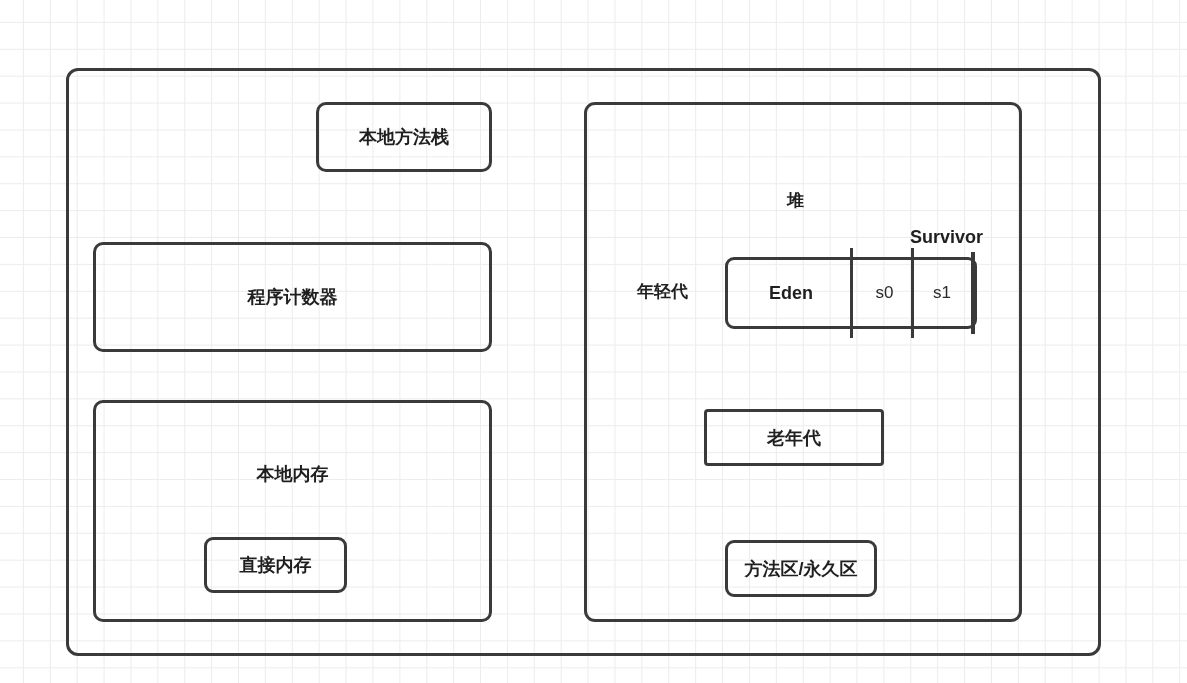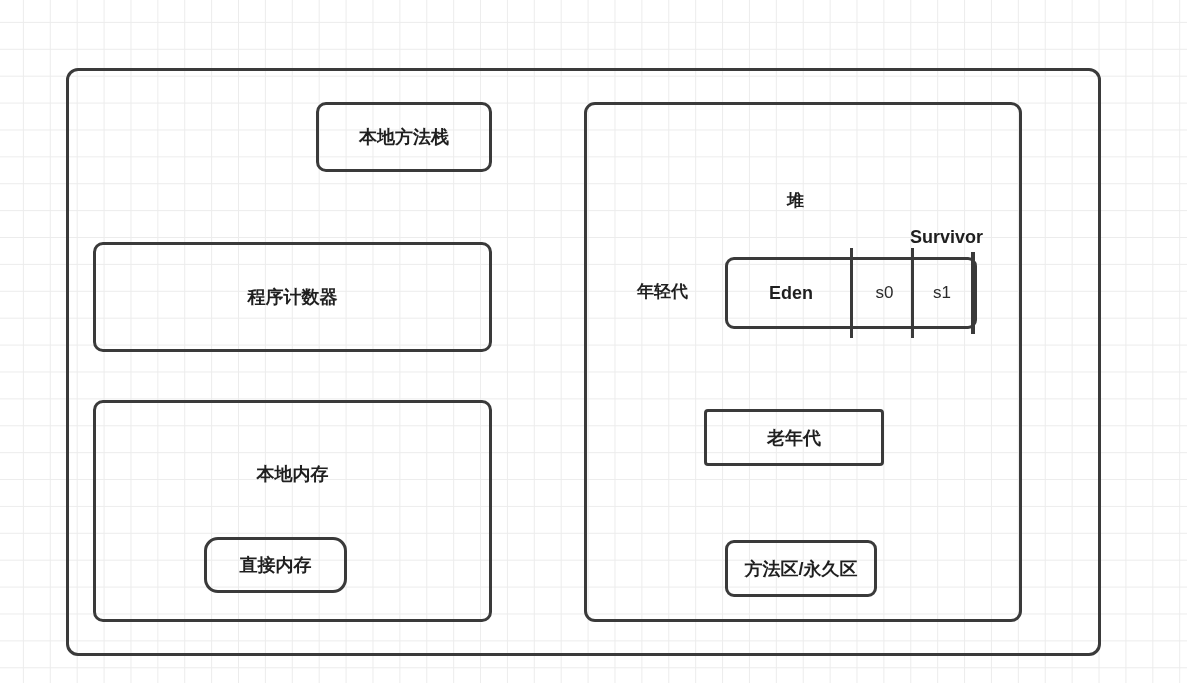--- a/index.html
+++ b/index.html
@@ -70,21 +70,21 @@
 
   
   #vm-stack-box   { left: 93px;  top: 102px; width: 173px; height: 70px; }
   #native-method-stack-box { left: 316px; top: 102px; width: 176px; height: 70px; }
   #pc-register-box { left: 93px; top: 242px; width: 399px; height: 110px; }
   #native-memory-box {
     left: 93px; top: 400px; width: 399px; height: 222px;
     align-items: flex-start; justify-content: center;
   }
   #native-memory-box > .box-label { margin-top: 62px; }
-  #direct-memory-box { left: 204px; top: 537px; width: 143px; height: 56px; border-radius: 14px; }
+  #direct-memory-box { left: 204px; top: 537px; width: 143px; height: 56px; border-radius: 9px; }
 
   
   #heap-container {
     left: 584px; top: 102px; width: 438px; height: 520px;
     display: block;
     border-radius: 11px;
   }
 
   .plain-label {
     position: absolute;

